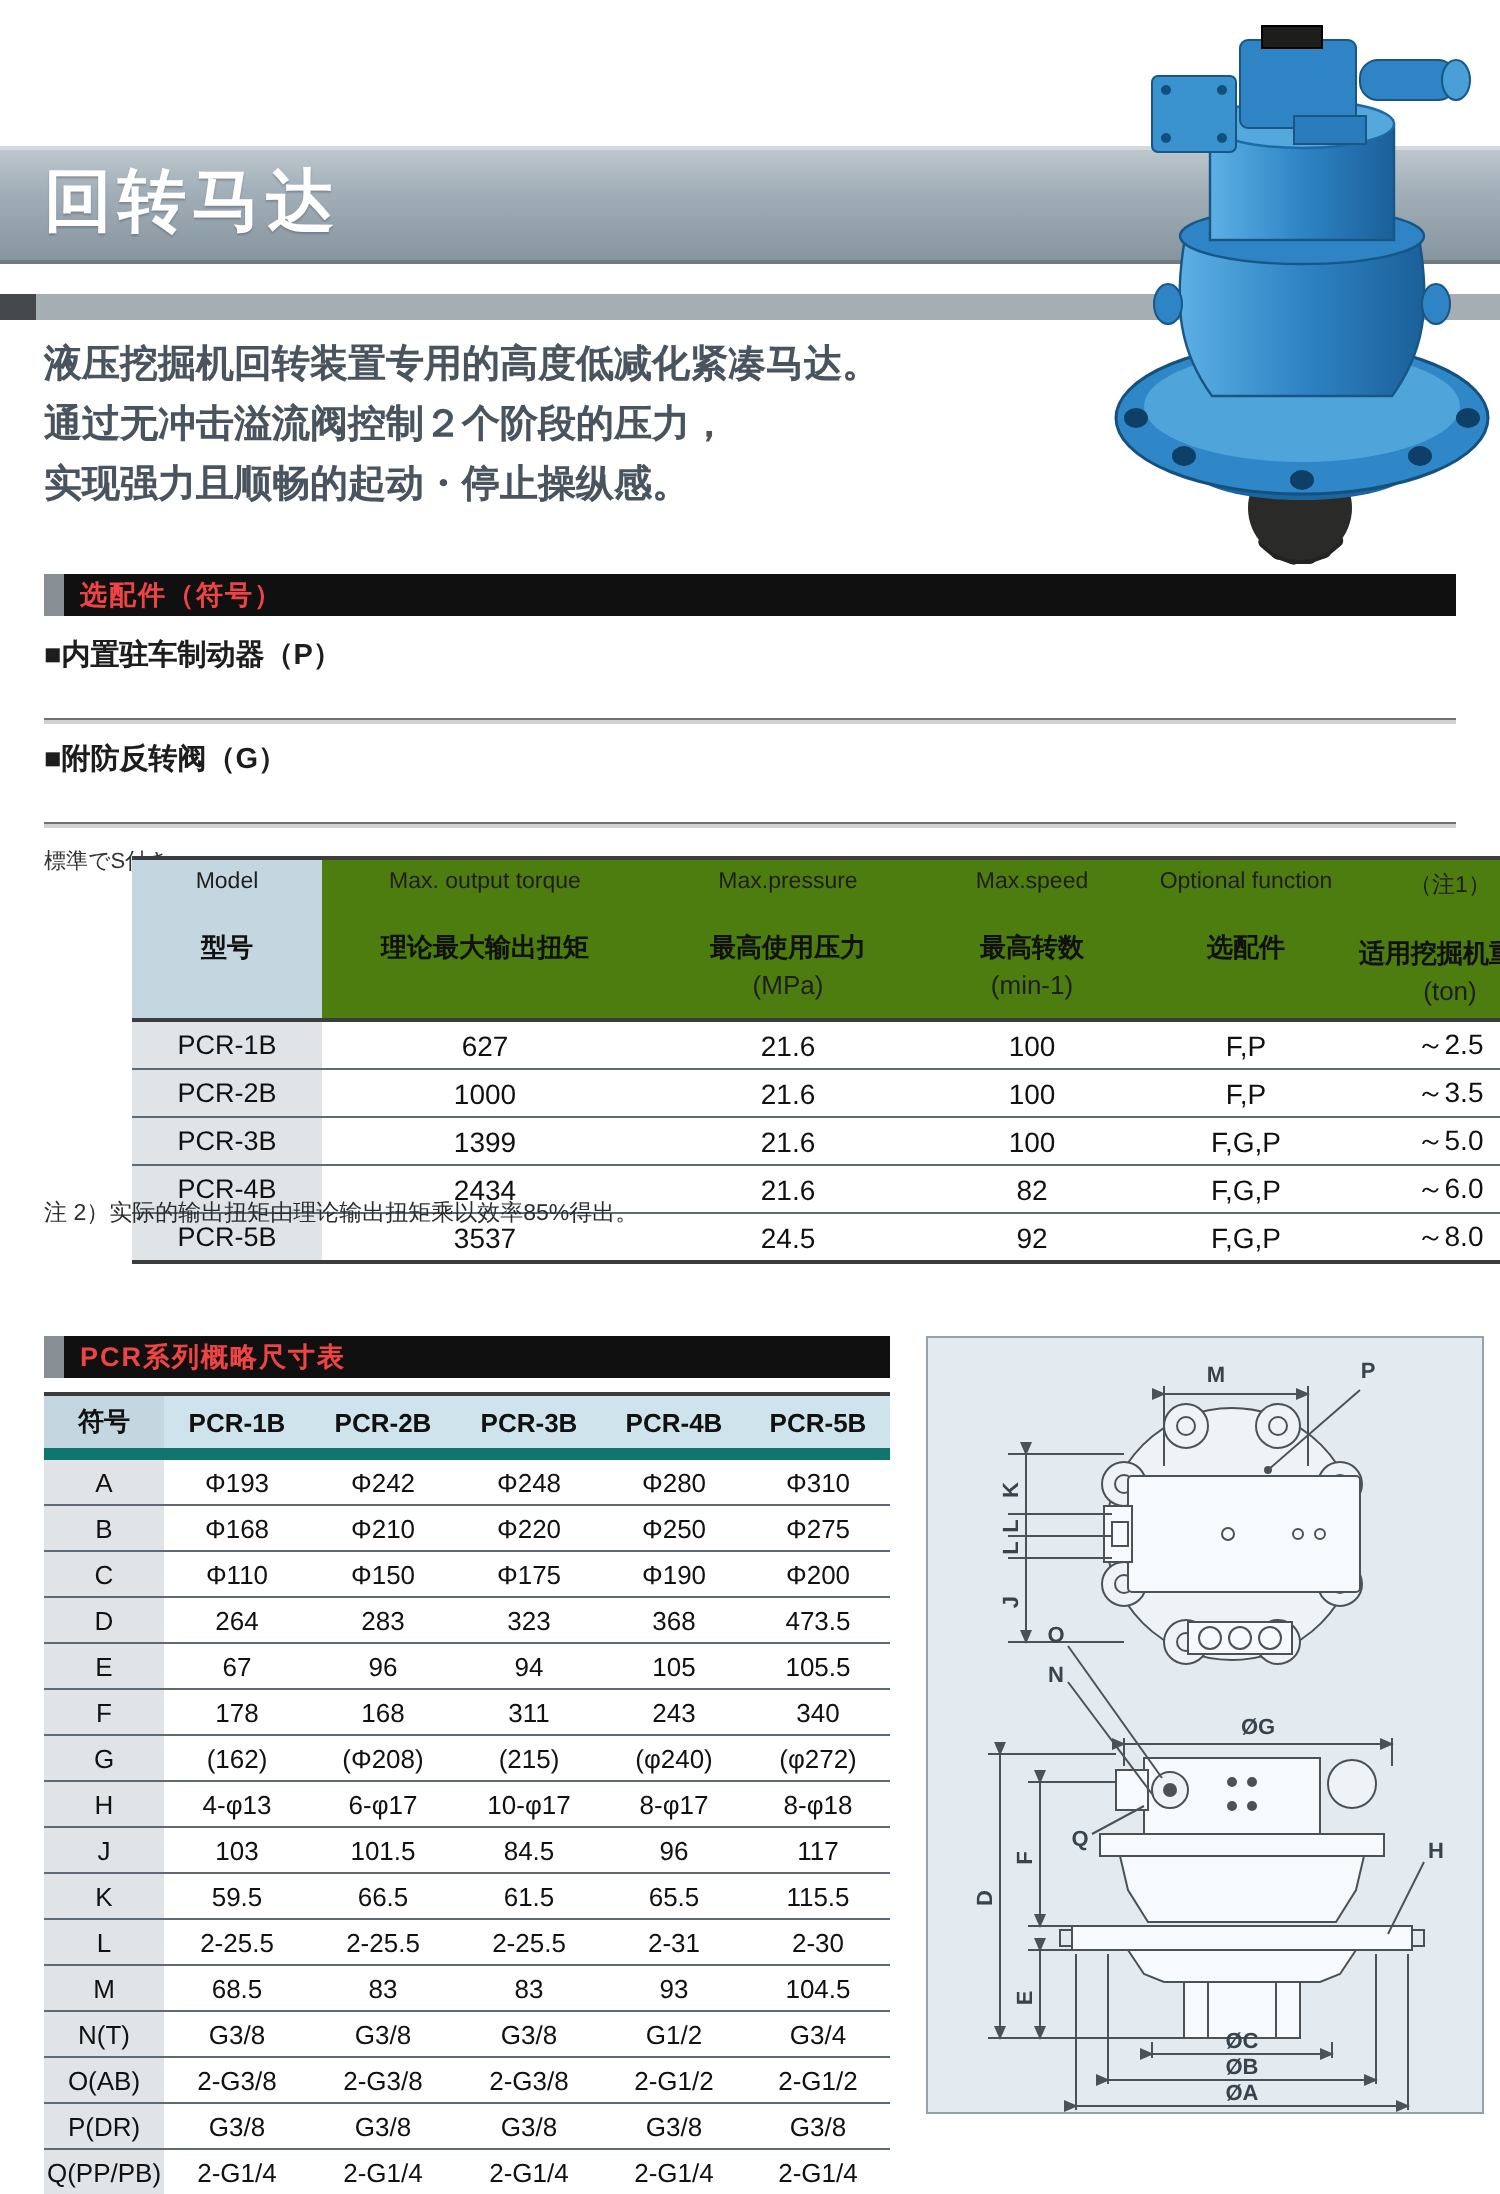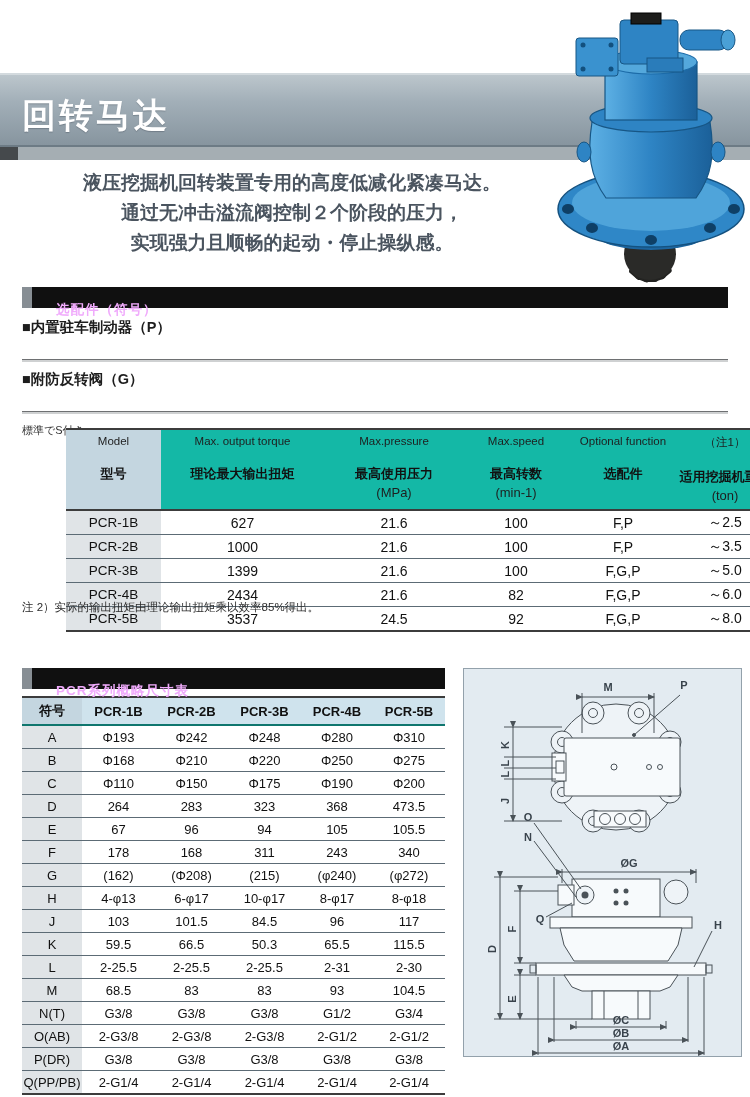--- a/index.html
+++ b/index.html
@@ -2,69 +2,69 @@
 <html><head>
 <meta charset="utf-8">
 <style>
   html,body { margin:0; padding:0; background:#ffffff; }
   .page {
     position:relative; width:750px; height:1097px; background:#ffffff;
     font-family:"Liberation Sans","DejaVu Sans",sans-serif; color:#222; overflow:hidden;
   }
   
   .title-band {
-    position:absolute; left:0; top:73px; width:750px; height:74px; box-sizing:border-box;
+    position:absolute; left:0; top:73px; width:750px; height:59px; box-sizing:border-box;
     background:linear-gradient(180deg,#bcc6cc 0%,#a2afb8 38%,#87959f 100%);
     border-top:2px solid #d3dade; border-bottom:2px solid #6d7b85;
   }
   .page-title {
     position:absolute; left:22px; bottom:6px; margin:0;
     font-size:34px; font-weight:bold; color:#ffffff; letter-spacing:3px;
     text-shadow:0 1px 1px rgba(60,70,80,.35);
   }
   .sub-stripe { position:absolute; left:0; top:147px; width:750px; height:13px; background:#a5aeb3; }
   .stripe-corner { position:absolute; left:0; top:0; width:18px; height:13px; background:#45494c; display:block; }
   
   .motor-photo { position:absolute; left:552px; top:4px; }
   
-  .description { position:absolute; left:22px; top:172px; width:540px;text-align:center; }
+  .description { position:absolute; left:22px; top:172px; width:540px; }
   .description p { margin:0 0 9px 0; font-size:19px; font-weight:bold; color:#4a545f; line-height:21px; }
   
   .section-bar { display:flex; height:21px; background:#101010; }
   .bar-chip { width:10px; background:#878e94; }
-  .bar-label { color:#f0abfc; font-size:13.5px; font-weight:bold; line-height:21px; padding-left:24px; letter-spacing:1px;margin-top:12px; }
+  .bar-label { color:#ef4444; font-size:13.5px; font-weight:bold; line-height:21px; padding-left:8px; letter-spacing:1px; }
   
   .options { position:absolute; left:22px; top:287px; width:706px; }
   .options ul { list-style:none; margin:0; padding:0; }
   .options li {
     height:52px; box-sizing:border-box; padding-top:10px;
     font-size:14.5px; font-weight:bold; color:#1d1d1d;
     border-bottom:1px solid #6e7072; box-shadow:0 2px 0 0 #cfd1d2;
   }
   .options .footnote { margin-top:11px; font-size:11px; color:#333; }
   
   table { border-collapse:collapse; table-layout:fixed; }
   .spec-table-wrap { position:absolute; left:22px; top:428px;padding-left:44px; }
   .spec-table { width:706px; border-top:2px solid #3c3c3c; border-bottom:2px solid #3c3c3c; }
   .spec-table thead th {
-    background:#14b8a6; border-bottom:2px solid #3c3c3c;
+    background:#4d7c0f; border-bottom:2px solid #3c3c3c;
     padding:5px 0 6px; font-weight:normal; vertical-align:top;
   }
   .spec-table thead th.model-col { background:#c4d6e0; }
   .h-en { display:block; font-size:11.5px; color:#1e1e1e; }
   .h-cn { display:block; font-size:13px; font-weight:bold; color:#111; margin-top:18px; }
   .h-unit { display:block; font-size:13px; color:#1e1e1e; margin-top:2px; min-height:13px; }
   .spec-table tbody td { text-align:center; font-size:14px; height:21px; border-top:1px solid #5c6b75; color:#111; }
   .spec-table tbody td:first-child { background:#e0e4e7; font-size:13.5px; }
   .spec-notes { position:absolute; left:22px; top:599px; font-size:11.5px; color:#2c2c2c; line-height:17px; }
   .spec-notes p { margin:0; }
   
   .dim-section { position:absolute; left:22px; top:668px; width:423px; }
   .dim-table { width:423px; margin-top:7px; border-top:2px solid #3c3c3c; border-bottom:2px solid #3c3c3c; }
-  .dim-table thead th { background:#cfe3ed; font-size:13px; font-weight:bold; height:24px; border-bottom:2px solid #0f766e; color:#111; }
+  .dim-table thead th { background:#cfe3ed; font-size:13px; font-weight:bold; height:24px; border-bottom:6px solid #0f766e; color:#111; }
   .dim-table thead th:first-child { background:#c4d6e0; }
   .dim-table tbody td { text-align:center; font-size:13px; height:20px; border-top:1px solid #5c6b75; color:#111; }
   .dim-table tbody td:first-child { background:#e0e4e7; }
   .dim-note { position:absolute; left:22px; top:1120px; font-size:11.5px; color:#2c2c2c; }
   
   .drawing-panel {
     position:absolute; left:463px; top:668px; width:279px; height:389px; box-sizing:border-box;
     background:#e3ebf1; border:1px solid #93a1ab;
   }
   .drawing-panel svg { display:block; }
@@ -334,21 +334,21 @@
             <td>103</td>
             <td>101.5</td>
             <td>84.5</td>
             <td>96</td>
             <td>117</td>
           </tr>
           <tr>
             <td>K</td>
             <td>59.5</td>
             <td>66.5</td>
-            <td>50.3</td>
+            <td>61.5</td>
             <td>65.5</td>
             <td>115.5</td>
           </tr>
           <tr>
             <td>L</td>
             <td>2-25.5</td>
             <td>2-25.5</td>
             <td>2-25.5</td>
             <td>2-31</td>
             <td>2-30</td>

